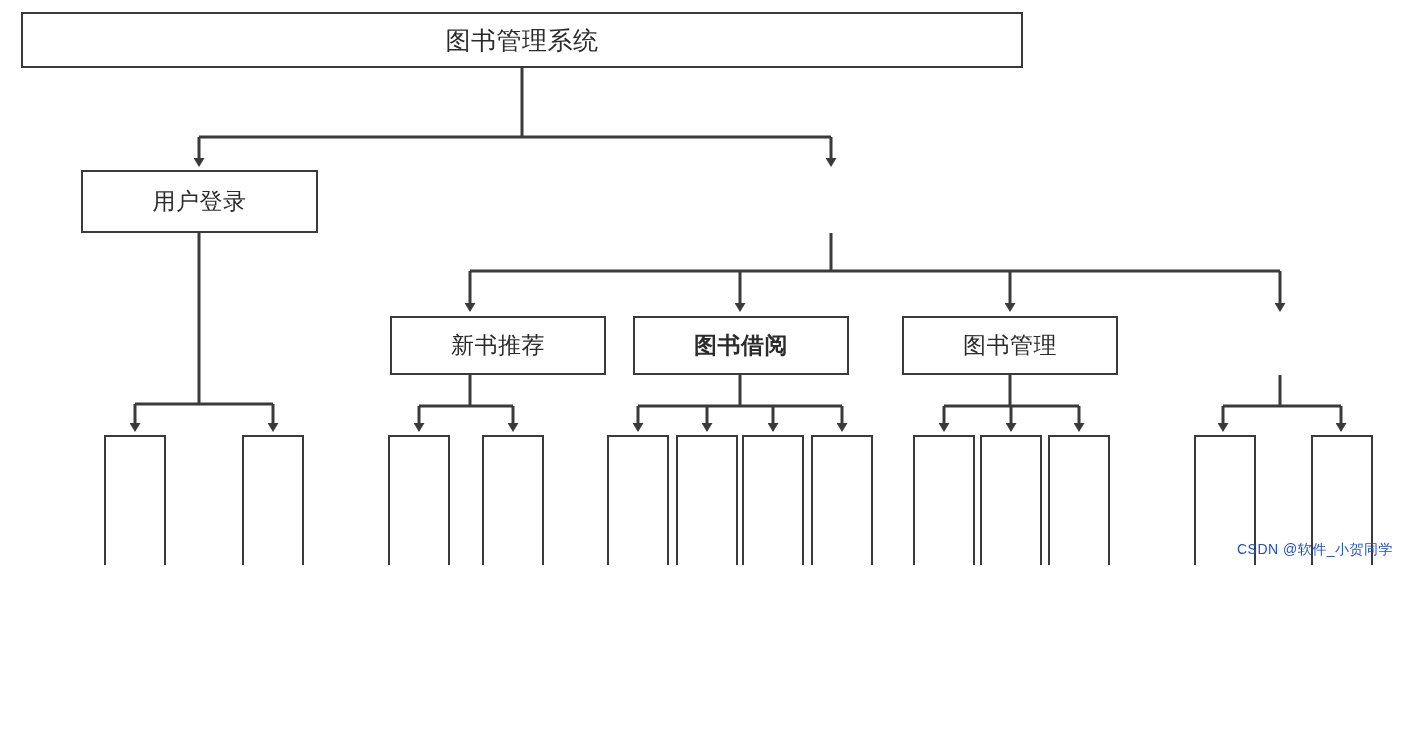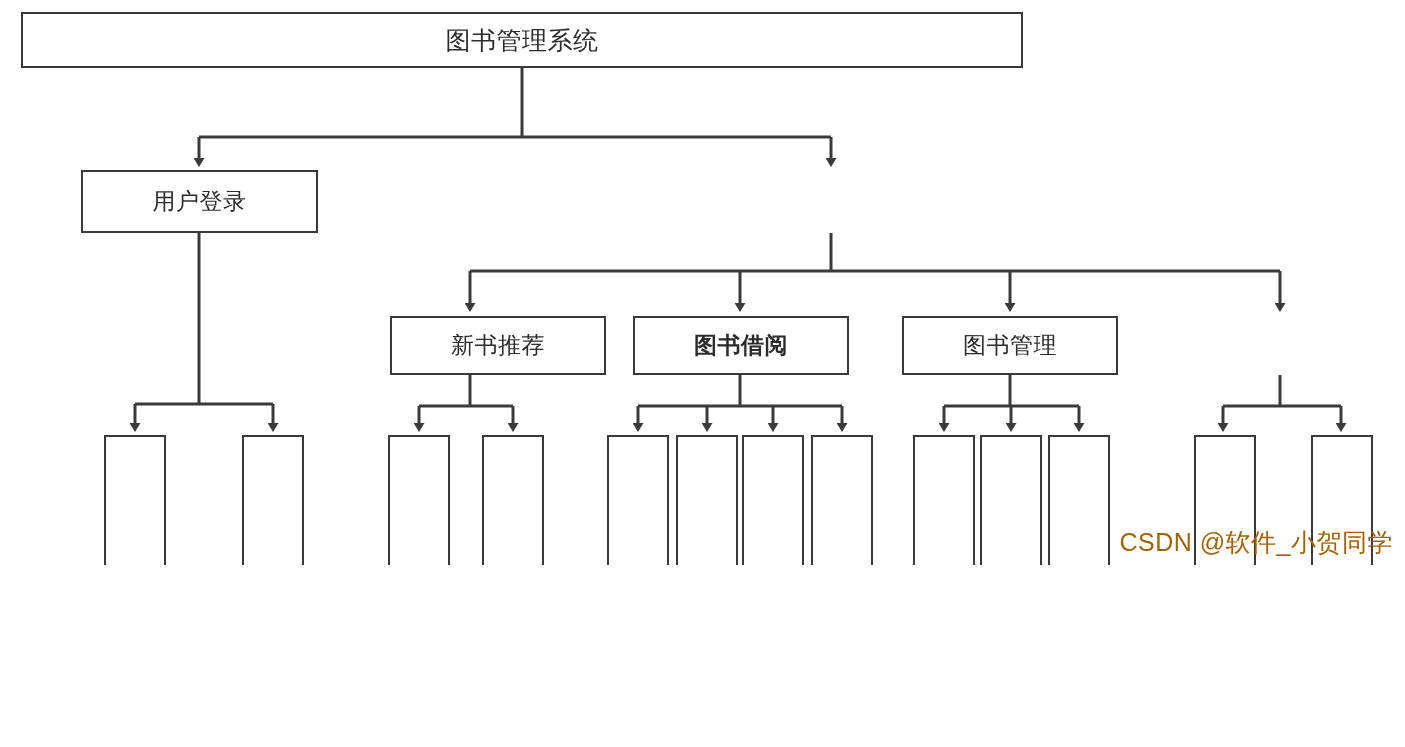--- a/index.html
+++ b/index.html
@@ -58,22 +58,22 @@
     letter-spacing: 3px;
     white-space: nowrap;
   }
   .node.root .lbl {
     font-size: 25px;
   }
   #watermark {
     position: absolute;
     right: 12px;
     bottom: 6px;
-    font-size: 25px;
-    color: #a16207;
+    font-size: 14px;
+    color: #1d4ed8;
     z-index: 5;
     white-space: nowrap;
     letter-spacing: 0.5px;
   }
 </style>
 </head>
 <body>
 
 <div id="canvas">
 

